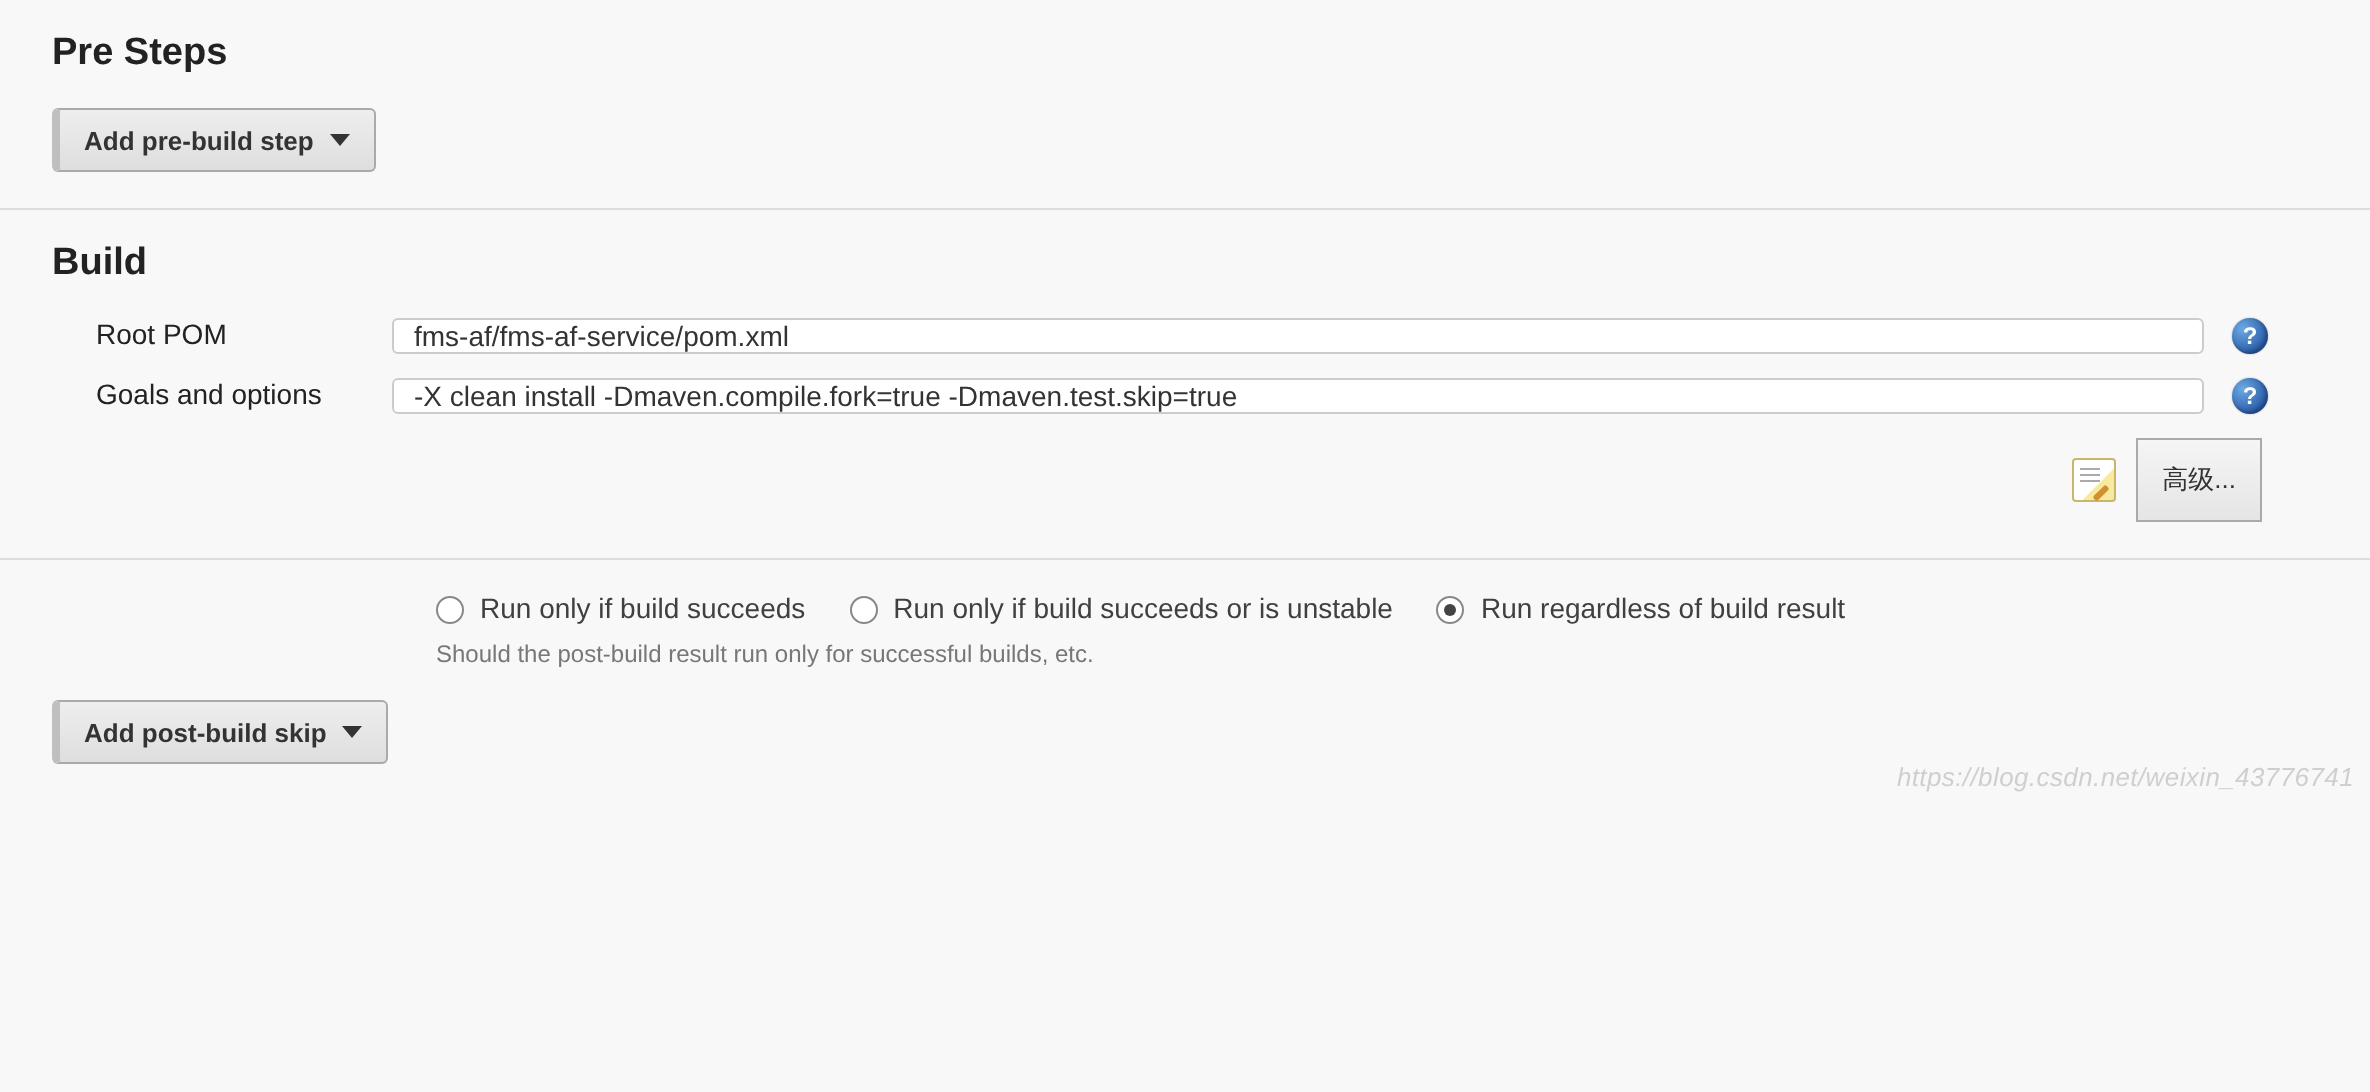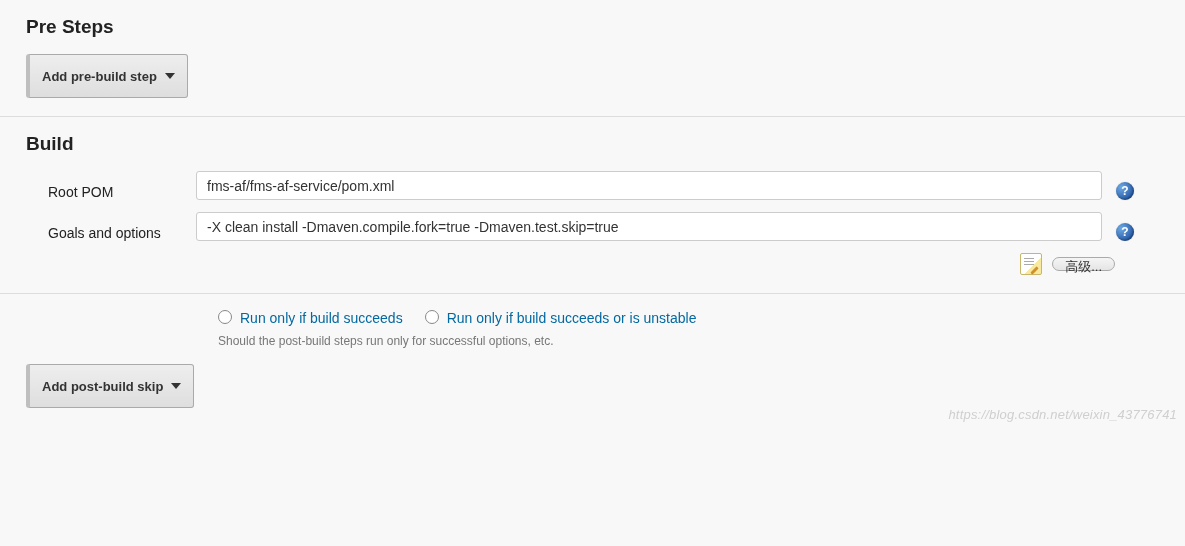--- a/index.html
+++ b/index.html
@@ -5,67 +5,67 @@
   * { box-sizing: border-box; }
   body {
     margin: 0;
     font-family: Arial, Helvetica, sans-serif;
     font-size: 14px;
     background: #f8f8f8;
     color: #333;
     width: 1185px;
   }
   .section {
-    padding: 8px 38px 18px 26px;
+    padding: 8px 22px 18px 26px;
     border-bottom: 1px solid #ddd;
     position: relative;
   }
   .section:last-child { border-bottom: none; }
   .section-title {
     font-size: 19px;
     font-weight: bold;
     color: #222;
     margin: 8px 0 16px 0;
   }
   .dropdown-btn {
     display: inline-flex;
     align-items: center;
-    height: 44px;
+    height: 32px;
     padding: 0 12px;
     background: linear-gradient(to bottom, #eeeeee, #dedede);
     border: 1px solid #aaa;
     border-radius: 3px;
     font-weight: bold;
     font-size: 13px;
     color: #333;
     cursor: pointer;
     border-left: 4px solid #bfbfbf;
   }
   .dropdown-btn .caret {
     margin-left: 8px;
     display: inline-block;
     width: 0; height: 0;
     border-left: 5px solid transparent;
     border-right: 5px solid transparent;
     border-top: 6px solid #333;
   }
   .form-row {
     display: flex;
-    align-items: flex-end;
+    align-items: flex-start;
     margin: 12px 0;
   }
   .form-label {
     width: 170px;
     padding-left: 22px;
     color: #222;
     font-size: 14px;
   }
   .form-input {
     flex: 1;
-    height: 29px;
+    height: 18px;
     padding: 4px 10px;
     border: 1px solid #ccc;
     border-radius: 3px;
     font-size: 14px;
     background: #fff;
     color: #333;
     max-width: 906px;
   }
   .help-icon {
     width: 18px; height: 18px;
@@ -106,43 +106,43 @@
   }
   .note-icon::after {
     content:"";
     position:absolute;
     left:3px; top:4px;
     width:10px;height:1px;
     background:#aaa;
     box-shadow:0 3px 0 #aaa, 0 6px 0 #aaa;
   }
   .small-btn {
-    height: 14px;
+    height: 42px;
     padding: 0 12px;
     background: linear-gradient(to bottom,#f5f5f5,#e5e5e5);
     border: 1px solid #aaa;
-    border-radius: 11px;
+    border-radius: 0;
     font-size: 13px;
     color: #333;
     cursor: pointer;
   }
   .radio-row {
     display: flex;
     align-items: center;
     gap: 22px;
     margin-left: 192px;
     margin-top: 8px;
     flex-wrap: wrap;
   }
   .radio-opt {
     display: inline-flex;
-    align-items: flex-start;
+    align-items: flex-end;
     gap: 8px;
     font-size: 14px;
-    color: #0369a1;
+    color: #404040;
     cursor: pointer;
   }
   .radio-circle {
     width:14px;height:14px;
     border:1px solid #888;
     border-radius:50%;
     display:inline-flex;
     align-items:center;
     justify-content:center;
     background:#fff;
@@ -205,23 +205,27 @@
 
   <div class="radio-row">
     <label class="radio-opt">
       <span class="radio-circle"></span>
       <span>Run only if build succeeds</span>
     </label>
     <label class="radio-opt">
       <span class="radio-circle"></span>
       <span>Run only if build succeeds or is unstable</span>
     </label>
-  </div>
-
-  <div class="hint">Should the post-build steps run only for successful options, etc.</div>
+    <label class="radio-opt">
+      <span class="radio-circle checked"></span>
+      <span>Run regardless of build result</span>
+    </label>
+  </div>
+
+  <div class="hint">Should the post-build result run only for successful builds, etc.</div>
 
   <button class="dropdown-btn">
     <span>Add post-build skip</span>
     <span class="caret"></span>
   </button>
 
   <div class="watermark">https://blog.csdn.net/weixin_43776741</div>
 </div>
 
 </body></html>

